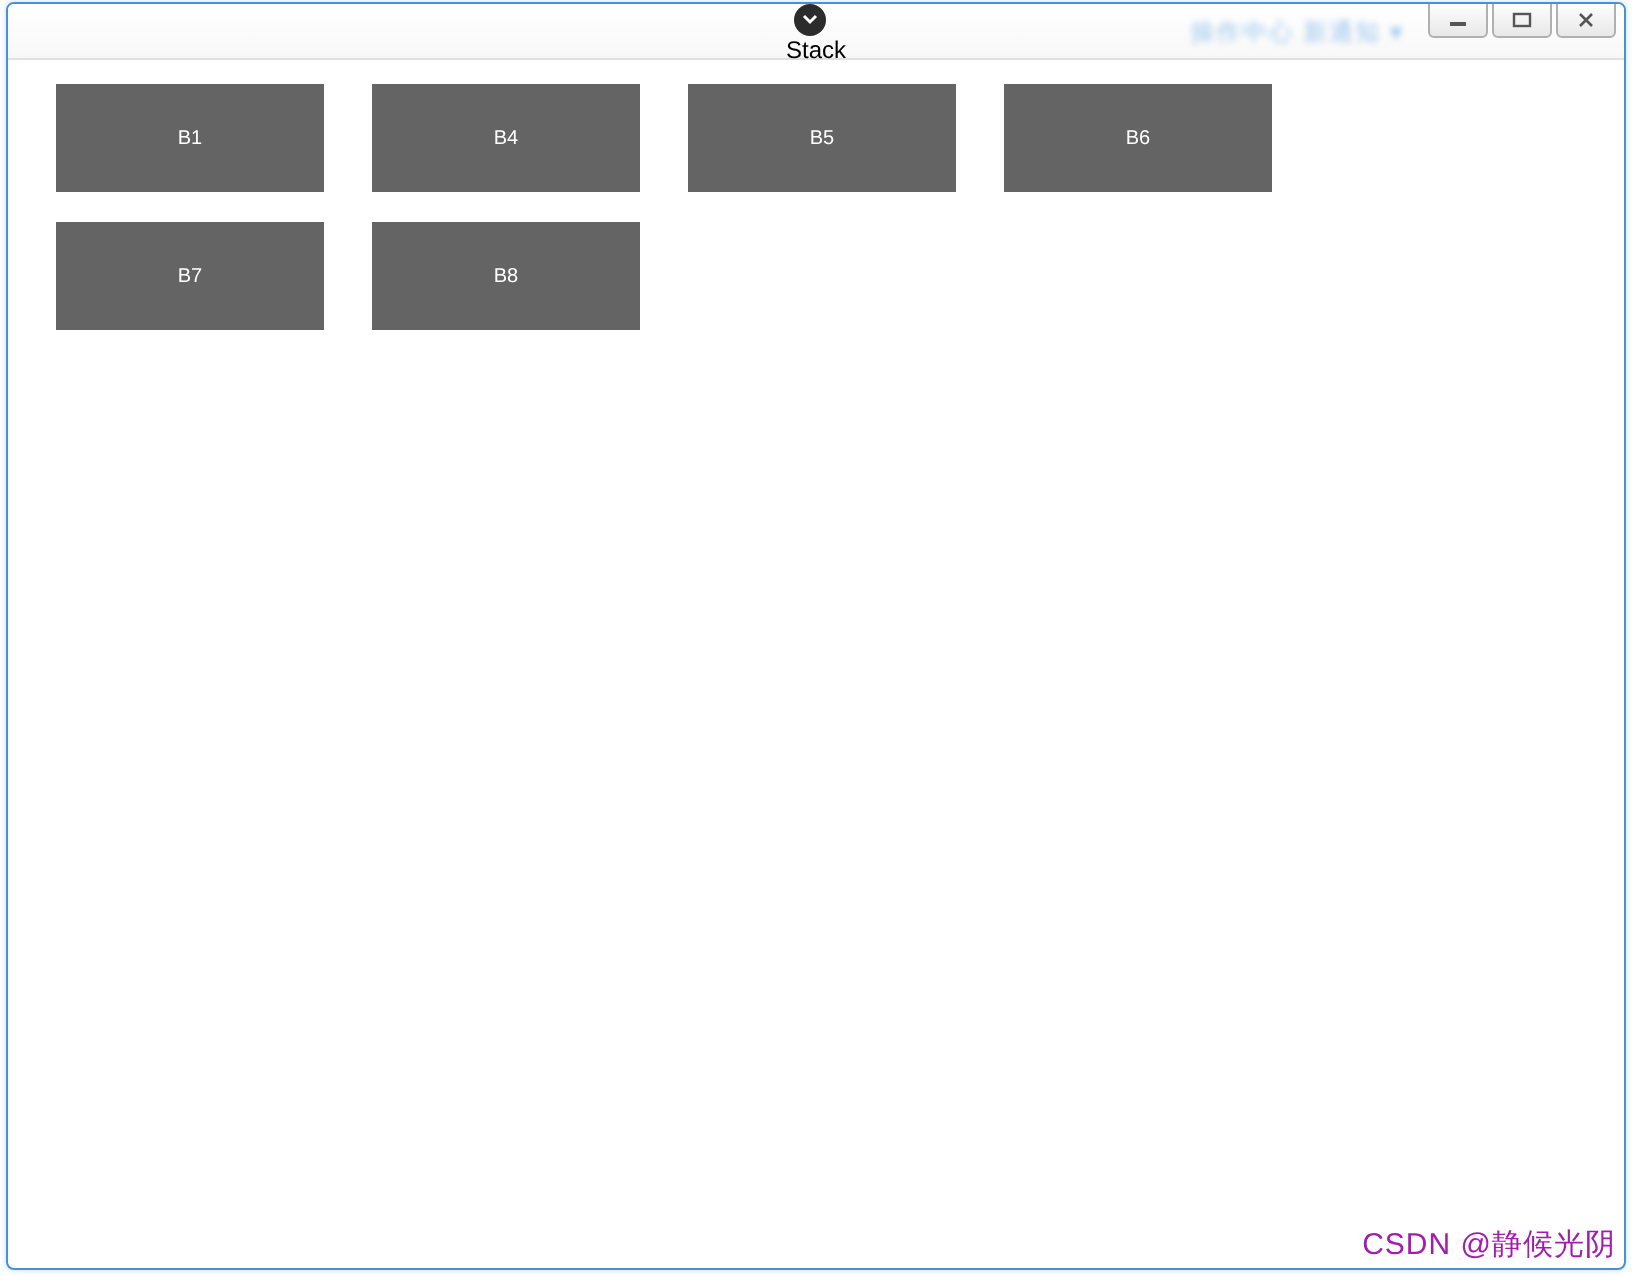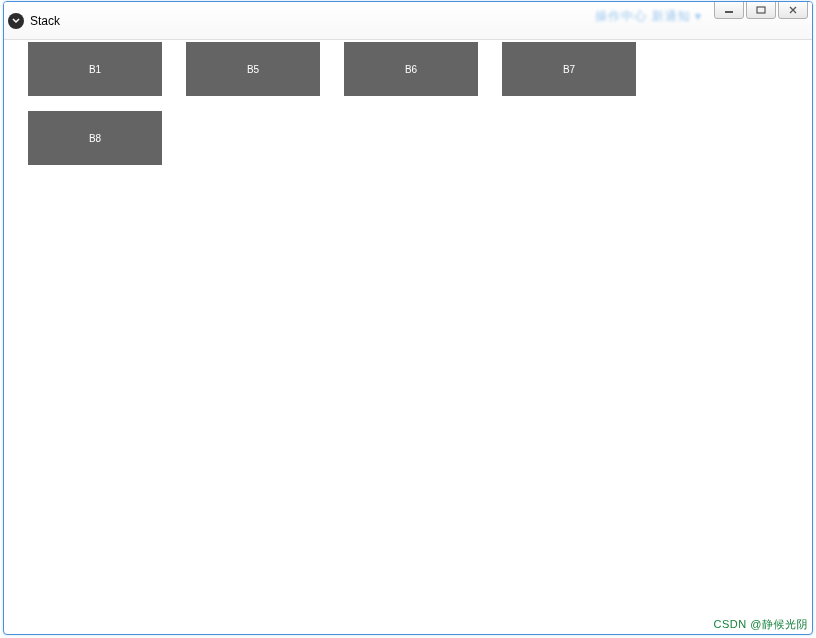--- a/index.html
+++ b/index.html
@@ -21,27 +21,28 @@
       left: 3px;
       width: 810px;
       height: 634px;
       border: 1px solid #4a90d9;
       border-radius: 4px;
       background: #ffffff;
       box-shadow: 0 0 3px rgba(74,144,217,0.3);
       overflow: hidden;
     }
     .titlebar {
-      height: 38px;
+      height: 28px;
       background: linear-gradient(to bottom, #ffffff 0%, #f8f8f8 100%);
       border-bottom: 1px solid #e0e0e0;
       display: flex;
       align-items: center;
       padding: 0 4px;
       position: relative;
+      flex-direction: column;
     }
     .app-icon {
       width: 16px;
       height: 16px;
       border-radius: 50%;
       background: #2c2c2c;
       margin-right: 6px;
       display: flex;
       align-items: center;
       justify-content: center;
@@ -112,22 +113,22 @@
       display: flex;
       align-items: center;
       justify-content: center;
       cursor: default;
       font-family: inherit;
     }
     .watermark {
       position: absolute;
       right: 8px;
       bottom: 6px;
-      font-size: 11px;
-      color: #15803d;
+      font-size: 15px;
+      color: #a21caf;
       letter-spacing: 0.5px;
       pointer-events: none;
     }
   </style>
 </head>
 <body>
 
 <div class="window">
   <div class="titlebar">
     <span class="app-icon">
@@ -152,20 +153,21 @@
         <svg width="10" height="8">
             <path d="M2 1 L8 7 M8 1 L2 7" stroke="#555" stroke-width="1.3"></path>
           </svg>
       </div>
     </div>
   </div>
 
   <div class="client-area">
     <div class="stack">
       <button class="stack-button">B1</button>
+      <button class="stack-button">B4</button>
       <button class="stack-button">B5</button>
       <button class="stack-button">B6</button>
       <button class="stack-button">B7</button>
       <button class="stack-button">B8</button>
     </div>
   </div>
 </div>
 
 <div class="watermark">CSDN @静候光阴</div>
 

